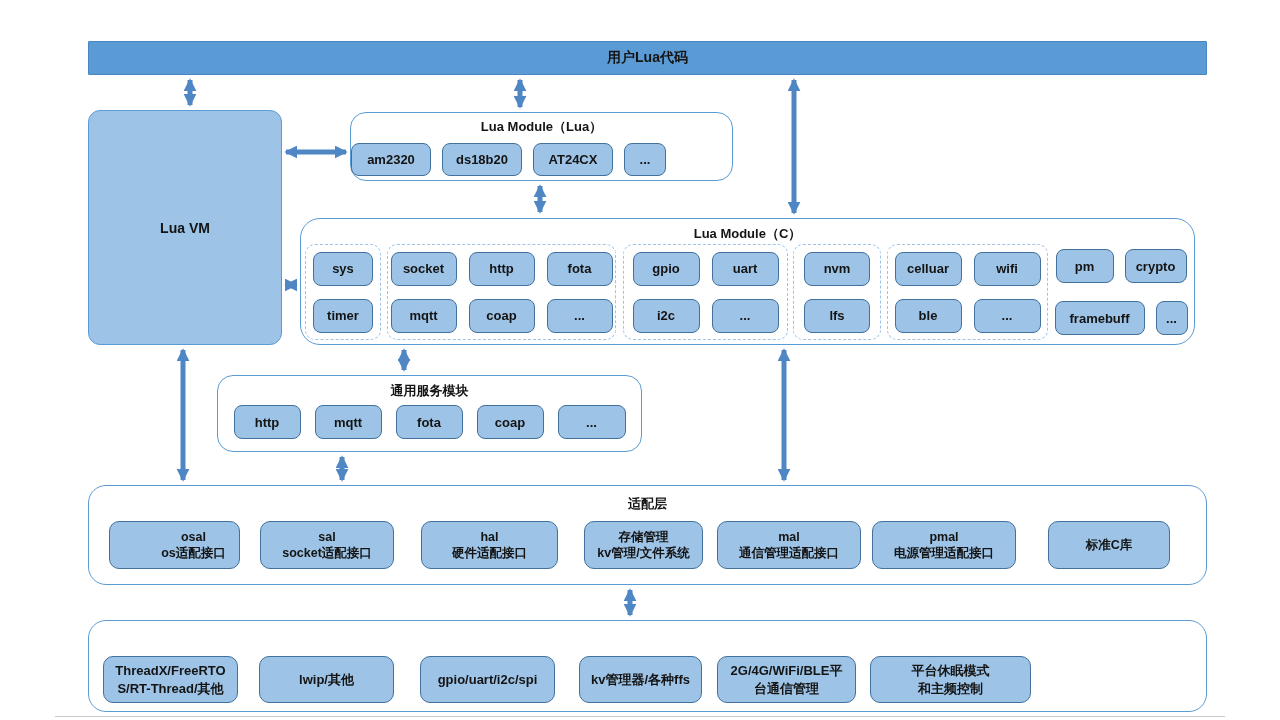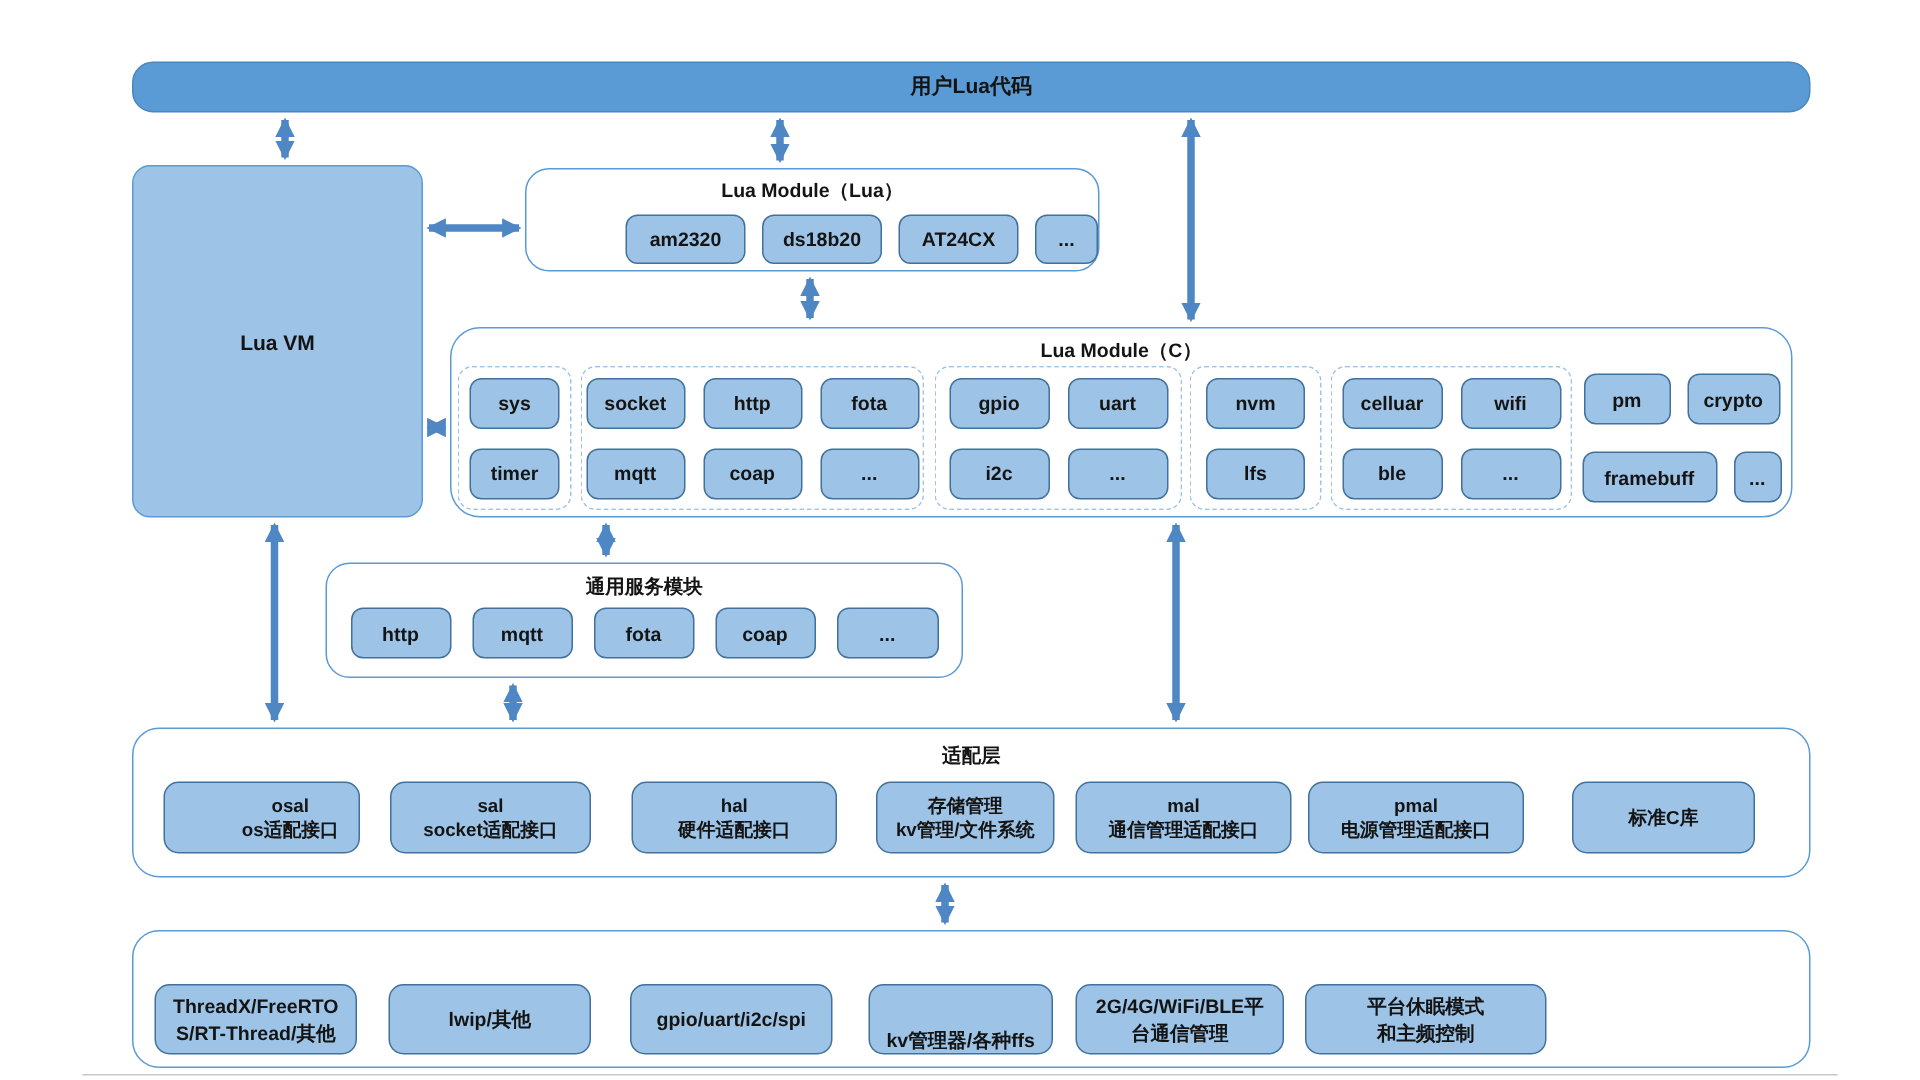--- a/index.html
+++ b/index.html
@@ -2,39 +2,39 @@
 <html><head>
 <meta charset="utf-8">
 <style>
   html,body{margin:0;padding:0;background:#ffffff;}
   body{font-family:"Liberation Sans","DejaVu Sans",sans-serif;color:#141414;}
   #canvas{position:relative;width:1280px;height:720px;background:#ffffff;overflow:hidden;}
   .abs{position:absolute;box-sizing:border-box;}
 
   
   .topbar{left:88px;top:41px;width:1119px;height:34px;background:#5B9BD5;border:1px solid #4A86C0;
-          border-radius:14px;display:flex;align-items:center;justify-content:center;
+          border-radius:1px;display:flex;align-items:center;justify-content:center;
           font-weight:bold;font-size:14px;}
 
   
   .vm{left:88px;top:110px;width:194px;height:235px;background:#9DC3E6;border:1px solid #5B9BD5;
       border-radius:12px;display:flex;align-items:center;justify-content:center;
       font-weight:bold;font-size:14px;}
 
   
   .panel{background:#ffffff;border:1.5px solid #5B9BD5;}
   .panel-title{position:absolute;left:0;right:0;text-align:center;font-weight:bold;font-size:13px;}
 
   
   .chip{background:#9DC3E6;border:1px solid #41719C;border-radius:8px;height:34px;
         display:flex;align-items:center;justify-content:center;font-weight:bold;font-size:13px;
         box-sizing:border-box;flex:0 0 auto;}
 
   .module-lua{left:350px;top:112px;width:383px;height:69px;border-radius:16px;}
-  .module-lua .chips{position:absolute;left:0;right:0;top:30px;display:flex;justify-content:flex-end;gap:11px;}
+  .module-lua .chips{position:absolute;left:0;right:0;top:30px;display:flex;justify-content:flex-start;gap:11px;}
   .module-lua .chip{height:33px;}
 
   .module-c{left:300px;top:218px;width:895px;height:127px;border-radius:20px;}
   .mc-group{position:absolute;top:25px;height:96px;display:flex;flex-direction:column;
             justify-content:center;align-items:center;gap:13px;box-sizing:border-box;}
   .mc-dashed{border:1.5px dashed #9DC3E6;border-radius:10px;}
   .mc-row{display:flex;gap:12px;justify-content:center;}
 
   .services{left:217px;top:375px;width:425px;height:77px;border-radius:16px;}
   .services .chips{position:absolute;left:0;right:0;top:29px;display:flex;justify-content:center;gap:14px;}
@@ -193,21 +193,21 @@
       <span>S/RT-Thread/其他</span>
     </div>
     <div class="layer-item" style="left:170px;width:135px;">
       <span>lwip/其他</span>
       <span></span>
     </div>
     <div class="layer-item" style="left:331px;width:135px;">
       <span>gpio/uart/i2c/spi</span>
       <span></span>
     </div>
-    <div class="layer-item" style="left:490px;width:123px;justify-content:flex-end;">
+    <div class="layer-item" style="left:490px;width:123px;">
       <span>kv管理器/各种ffs</span>
       <span></span>
     </div>
     <div class="layer-item" style="left:628px;width:139px;">
       <span>2G/4G/WiFi/BLE平</span>
       <span>台通信管理</span>
     </div>
     <div class="layer-item" style="left:781px;width:161px;">
       <span>平台休眠模式</span>
       <span>和主频控制</span>

